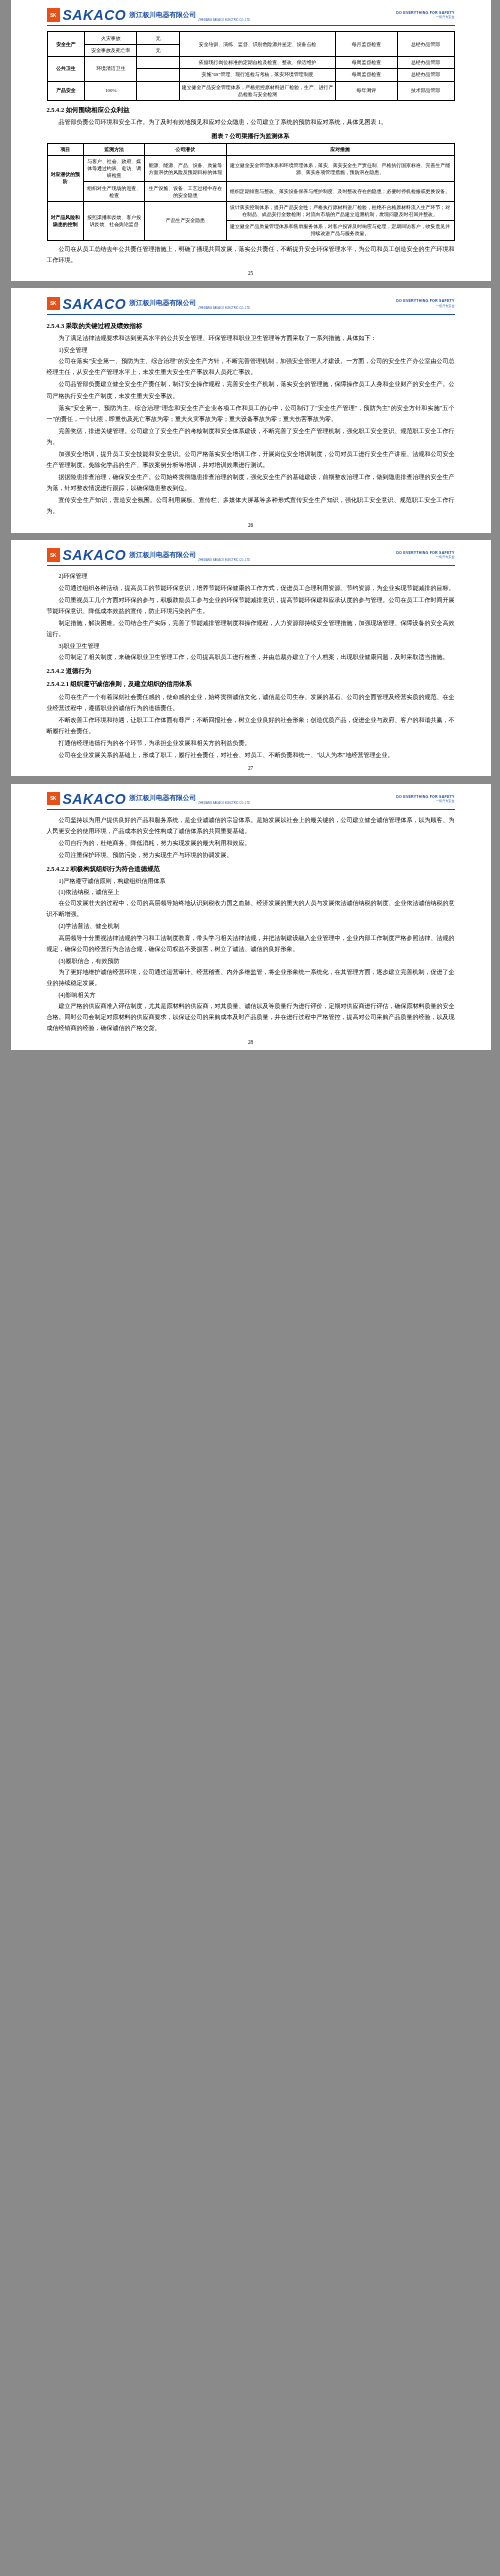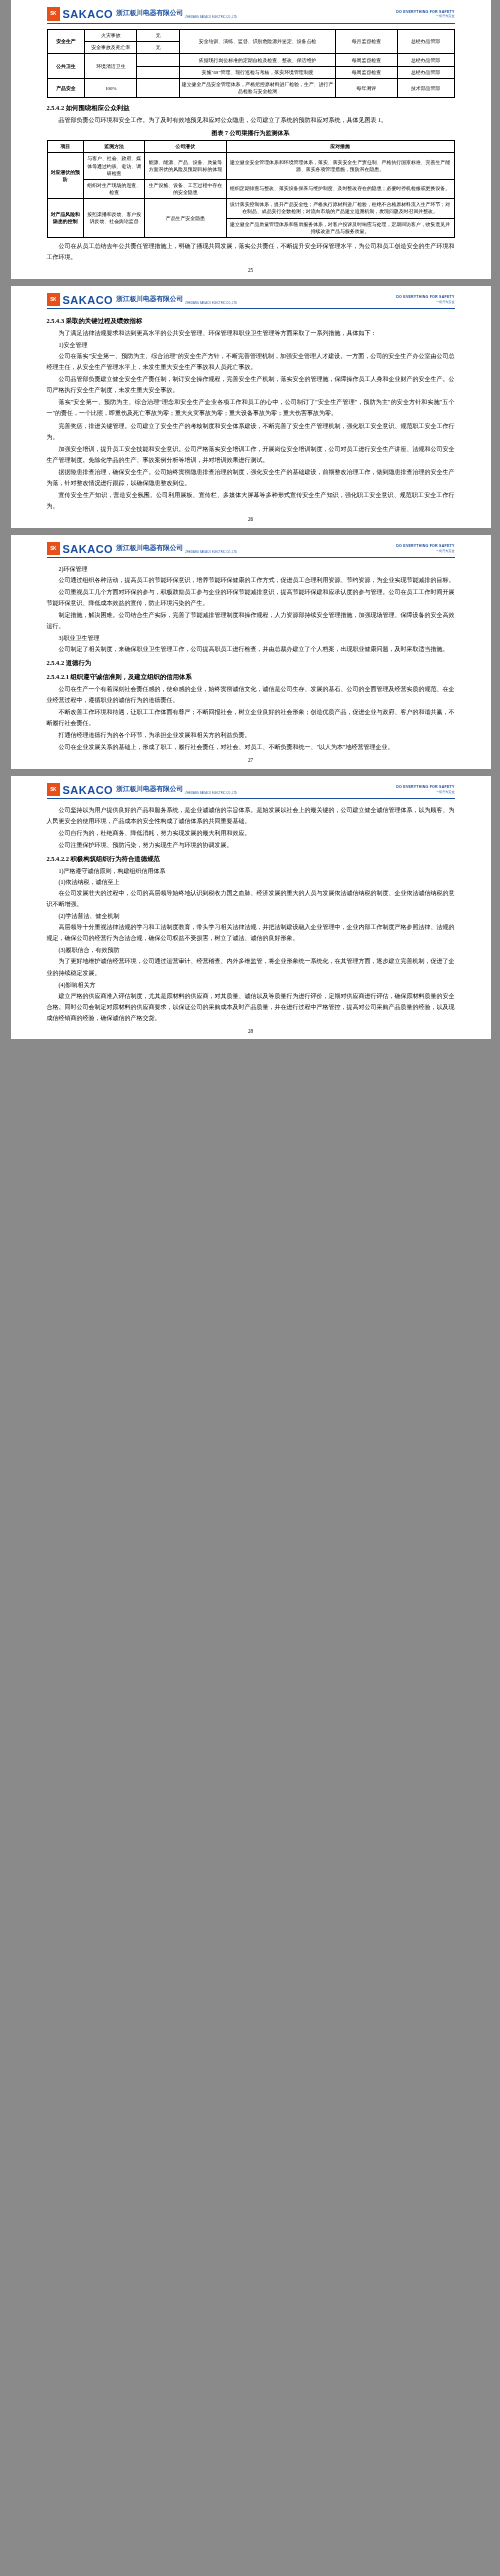--- a/index.html
+++ b/index.html
@@ -40,26 +40,27 @@
     font-weight: bold;
     display: flex;
     align-items: center;
     justify-content: center;
     font-family: "Liberation Sans", sans-serif;
     letter-spacing: -0.3px;
     flex: 0 0 auto;
   }
   .logo-word {
     color: #1a4fa0;
-    font-size: 11px;
+    font-size: 14px;
     font-weight: bold;
     margin-left: 2.6px;
     font-family: "Liberation Sans", sans-serif;
     letter-spacing: 0.5px;
     flex: 0 0 auto;
+    font-style: italic;
   }
   .logo-cn {
     color: #1a4fa0;
     font-size: 6.7px;
     font-weight: bold;
     margin-left: 3.1px;
     font-family: "Liberation Sans", sans-serif;
   }
   .logo-en {
     color: #1a4fa0;

